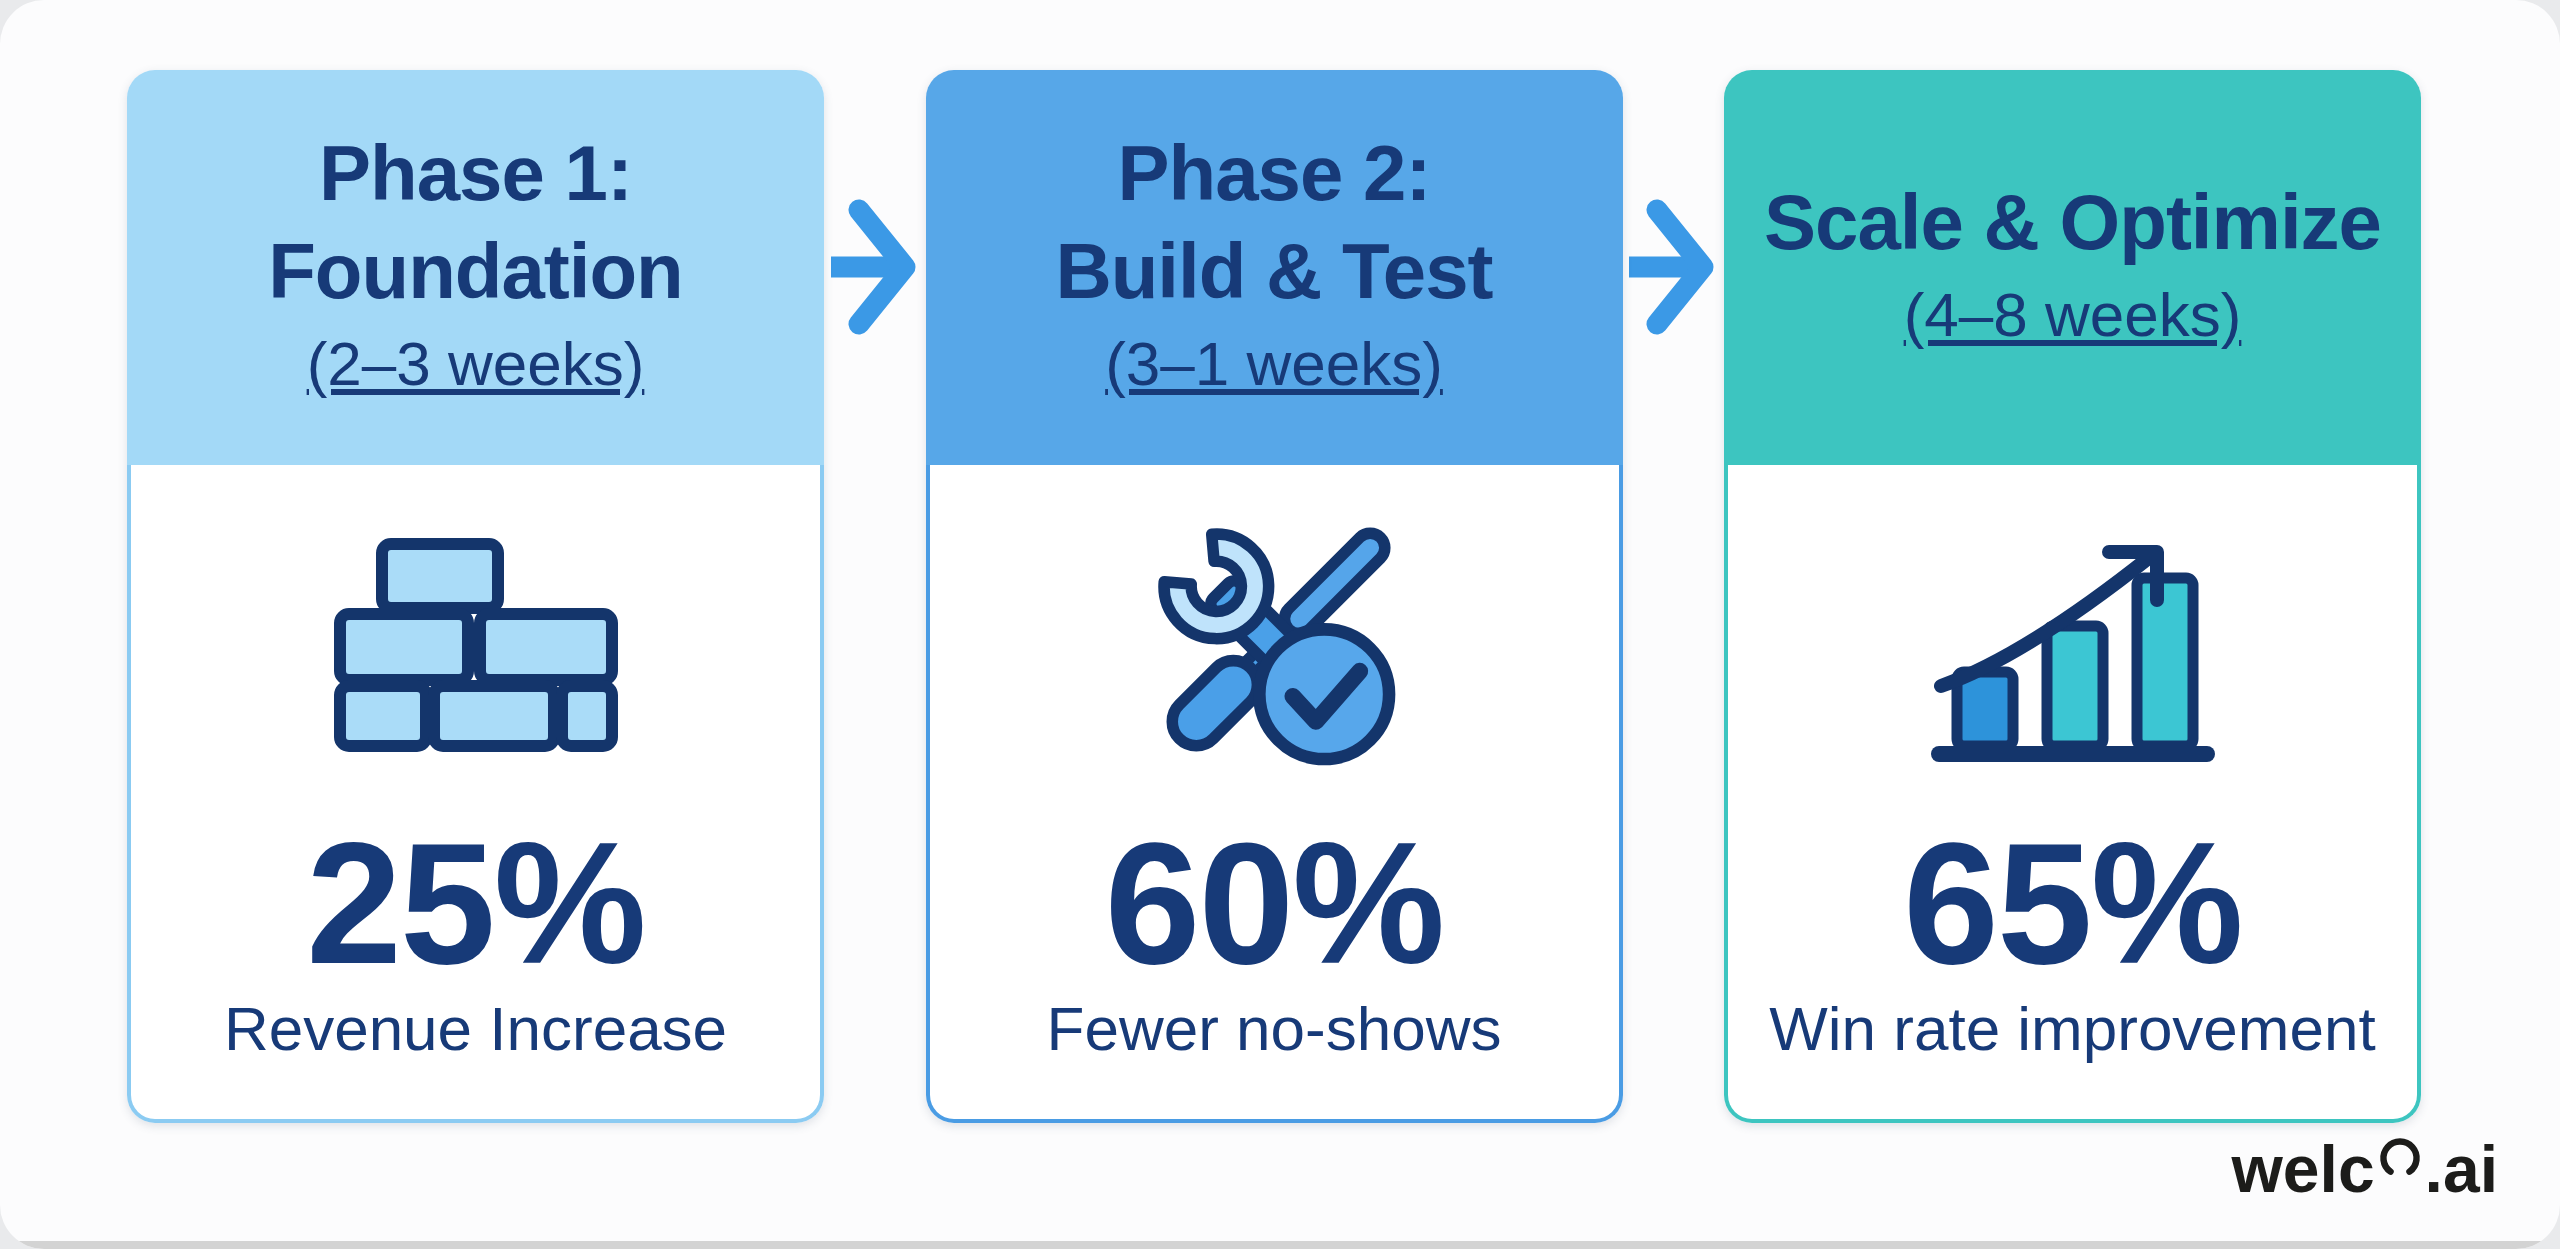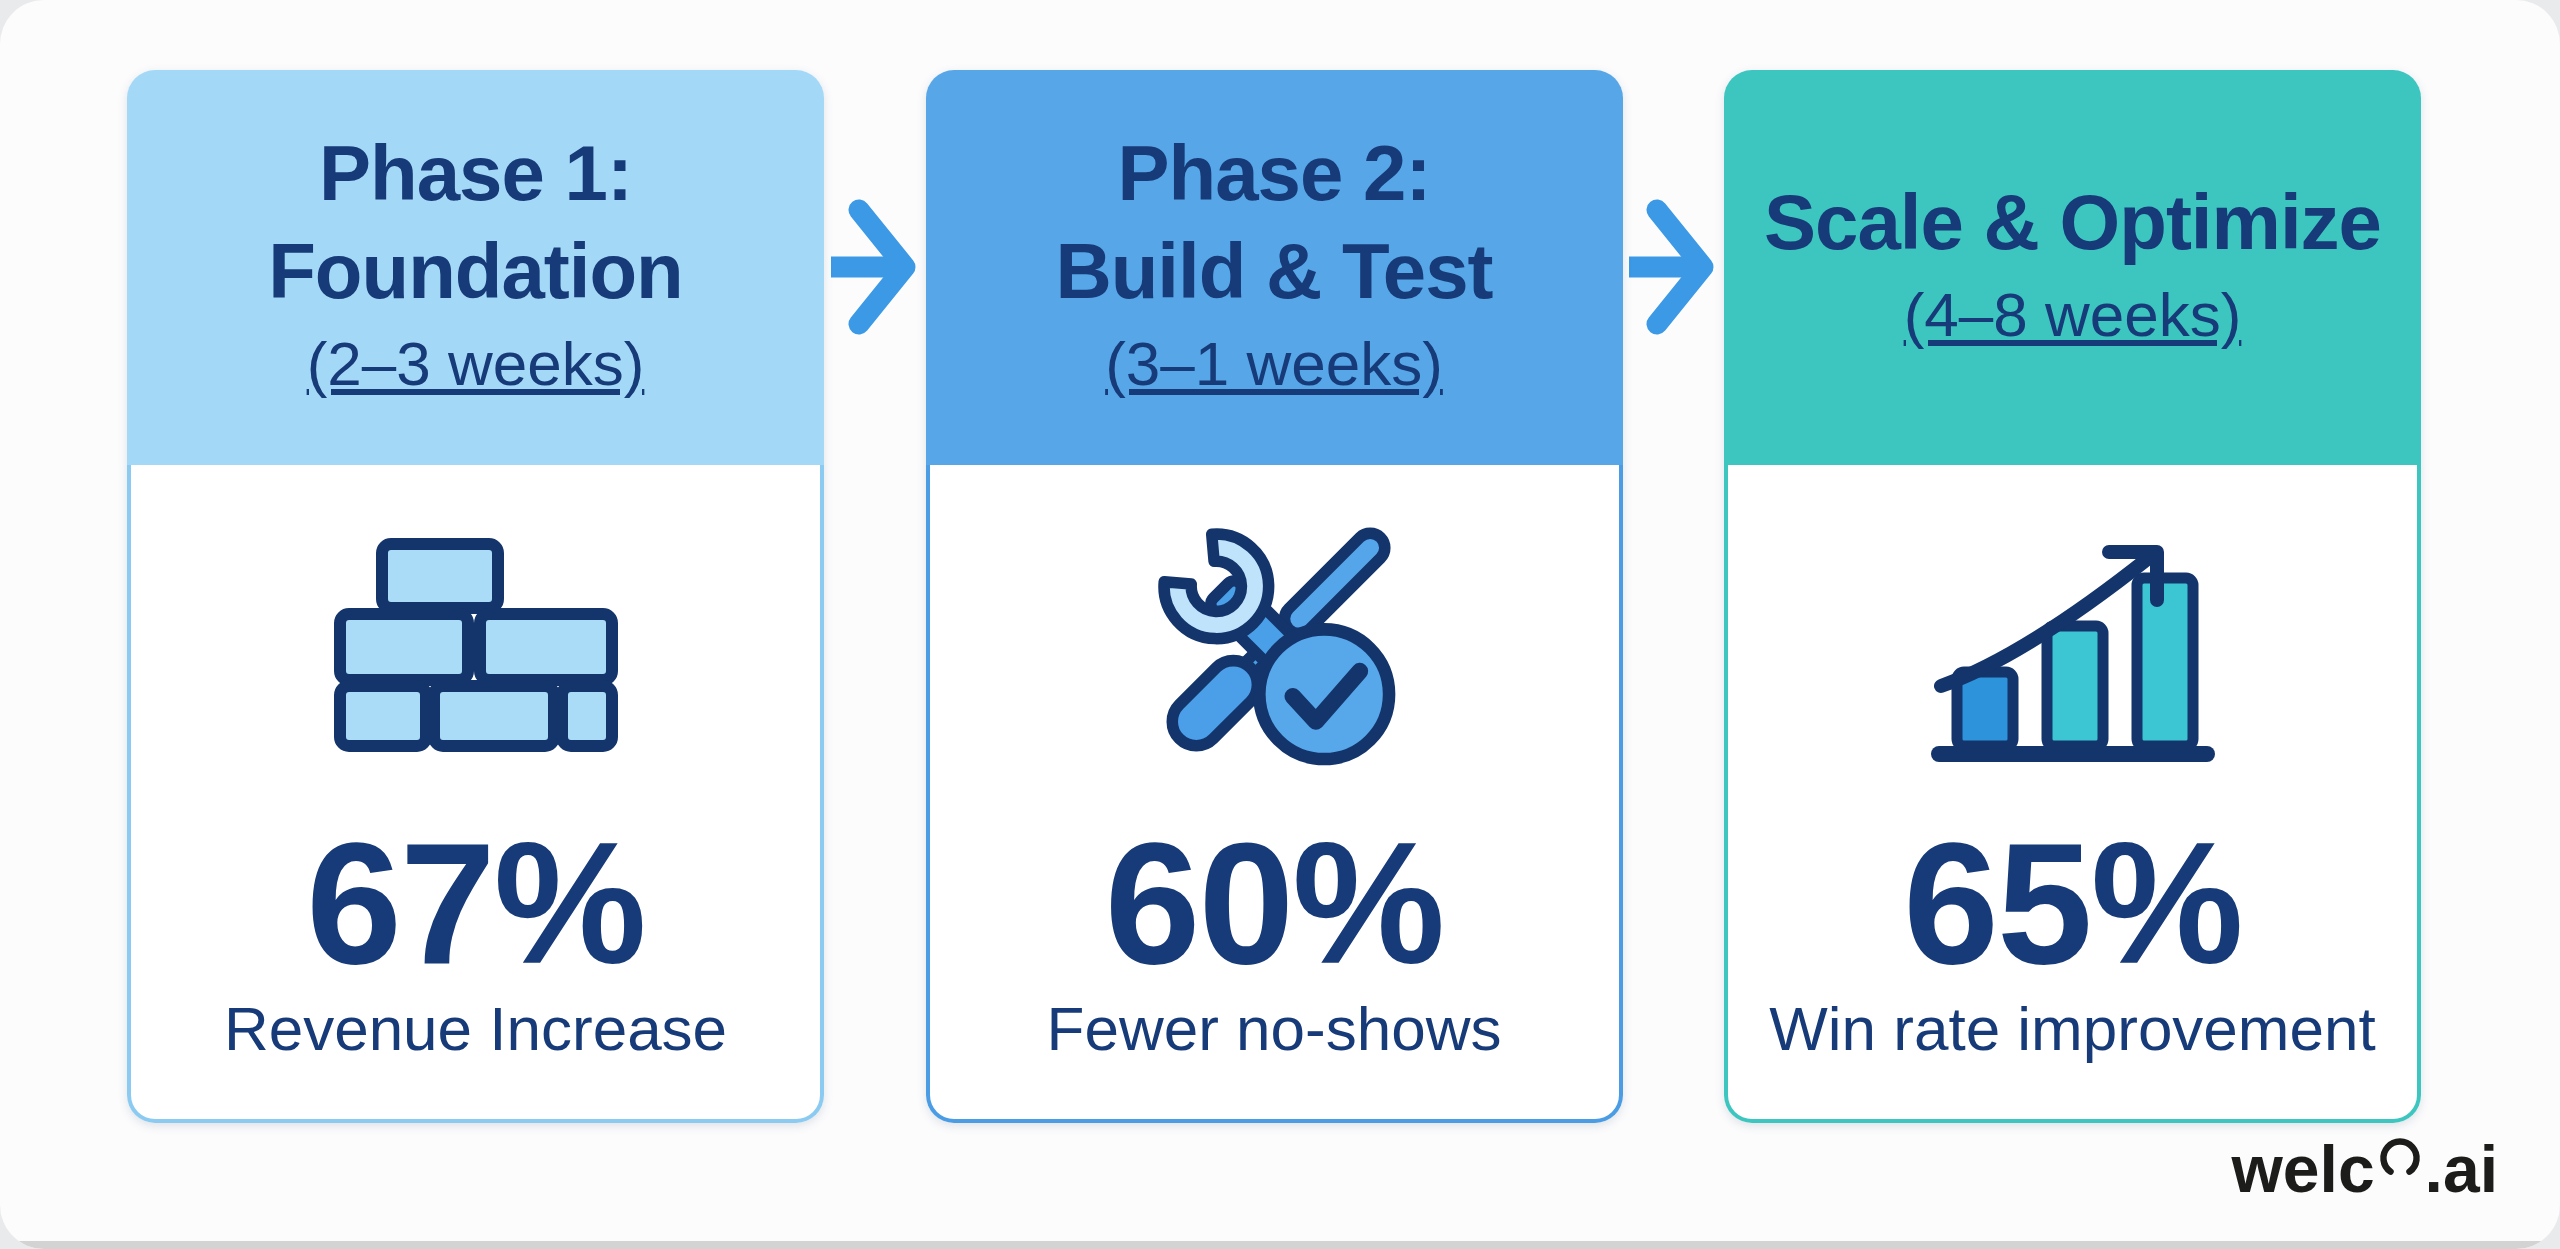--- a/index.html
+++ b/index.html
@@ -91,21 +91,21 @@
         <div class="icon-box">
           <svg width="300" height="220" viewBox="0 0 300 220" fill="#aadcf8" stroke="#14356b" stroke-width="12" stroke-linejoin="round">
             <rect x="56" y="10" width="116" height="64" rx="9"></rect>
             <rect x="14" y="80" width="128" height="66" rx="9"></rect>
             <rect x="154" y="80" width="132" height="66" rx="9"></rect>
             <rect x="14" y="152" width="86" height="60" rx="9"></rect>
             <rect x="108" y="152" width="120" height="60" rx="9"></rect>
             <rect x="236" y="152" width="50" height="60" rx="9"></rect>
           </svg>
         </div>
-        <div class="metric">67%</div>
+        <div class="metric">25%</div>
         <div class="metric-label">Revenue Increase</div>
       </div>
     </div>
 
     <svg class="connector" viewBox="0 0 88 150" fill="none" stroke="#3b99e6" stroke-width="21" stroke-linecap="round" stroke-linejoin="round">
       <line x1="0" y1="75" x2="56" y2="75"></line>
       <polyline points="28,18 74,75 28,132"></polyline>
     </svg>
 
     <div class="card" style="--hc: #57a7e8; --bc: #4a9ce4;">

